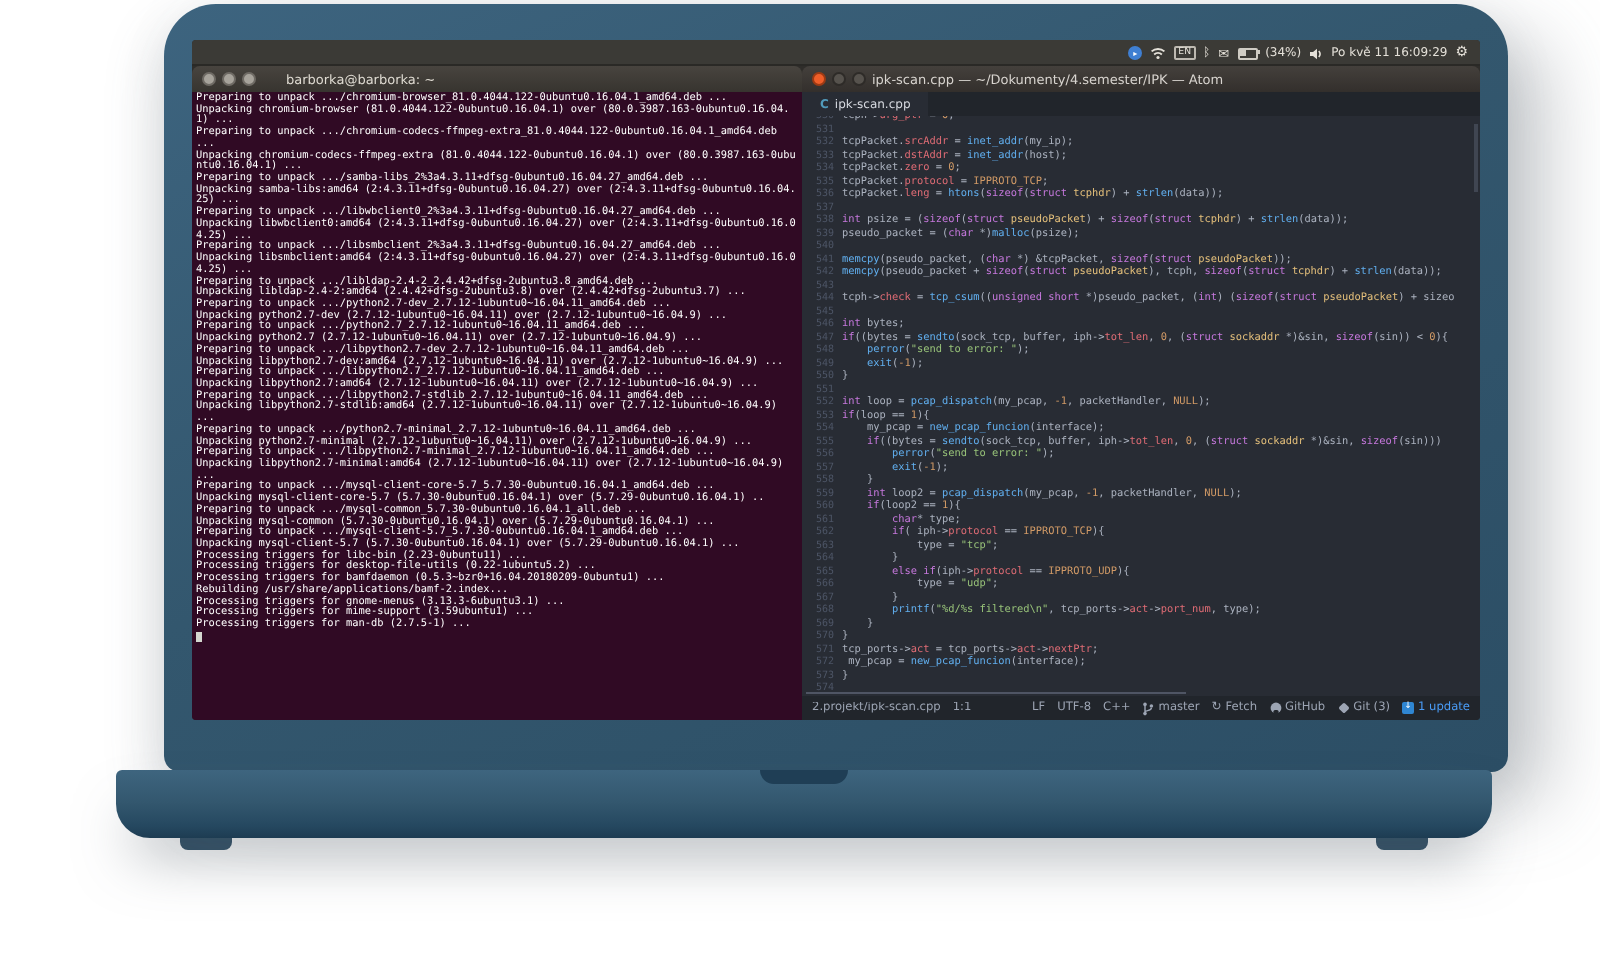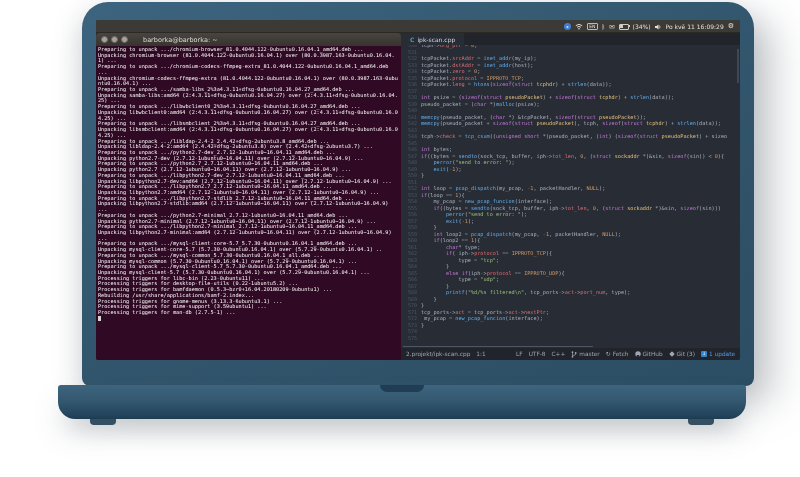--- a/index.html
+++ b/index.html
@@ -161,20 +161,26 @@
 Processing triggers for desktop-file-utils (0.22-1ubuntu5.2) ...
 Processing triggers for bamfdaemon (0.5.3~bzr0+16.04.20180209-0ubuntu1) ...
 Rebuilding /usr/share/applications/bamf-2.index...
 Processing triggers for gnome-menus (3.13.3-6ubuntu3.1) ...
 Processing triggers for mime-support (3.59ubuntu1) ...
 Processing triggers for man-db (2.7.5-1) ...
 <span class="cursor"></span></pre>
         </div>
 
         <div class="atom">
+          <div class="a-titlebar">
+            <span class="wbtn orange"></span>
+            <span class="wbtn dark"></span>
+            <span class="wbtn dark"></span>
+            <span>ipk-scan.cpp — ~/Dokumenty/4.semester/IPK — Atom</span>
+          </div>
           <div class="a-tabbar">
             <div class="a-tab">
               <span class="c-icon">C</span>
               <span>ipk-scan.cpp</span>
             </div>
           </div>
           <div class="a-editor">
             <div class="a-gutter" id="gutter">
                 <div class="g-row">530</div>
                 <div class="g-row">531</div>

